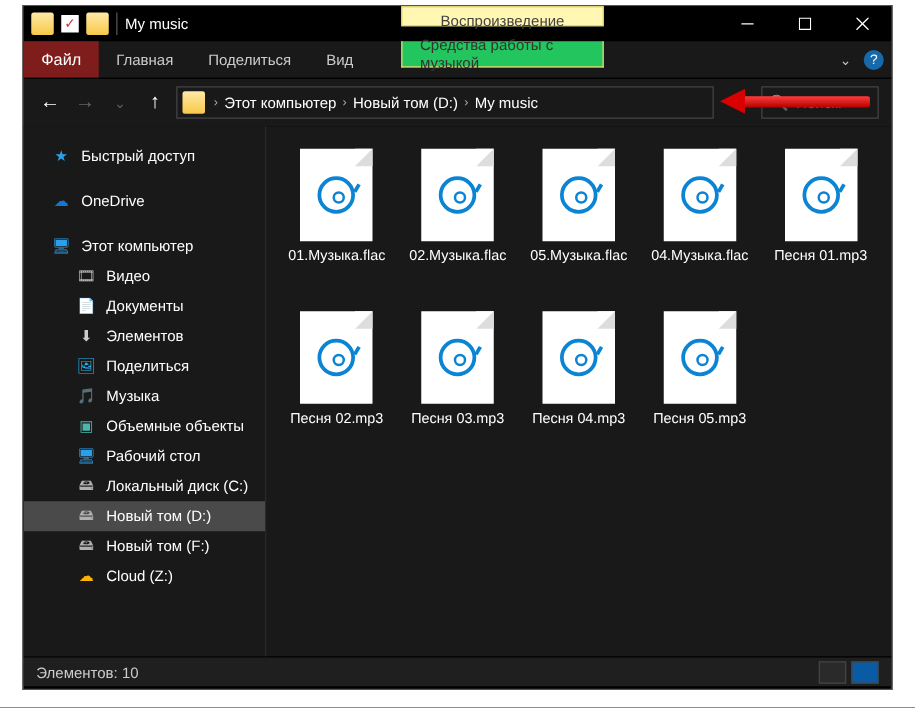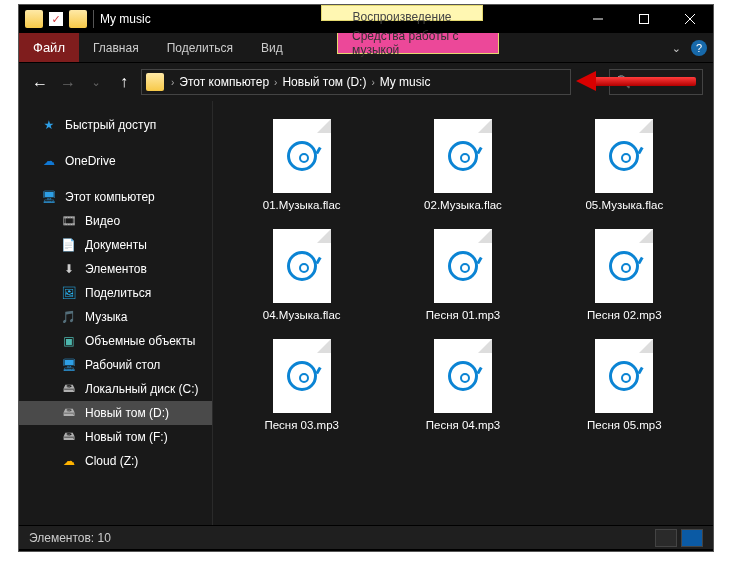--- a/index.html
+++ b/index.html
@@ -15,21 +15,21 @@
   .qat .divider { width: 1px; height: 18px; background: #555; margin: 0 6px; }
   .title-text { color: #fff; font-size: 12px; }
   .contextual-tab { position: absolute; left: 302px; top: 0; width: 162px; height: 16px; background: #fff7b2; color: #444; font-size: 12px; text-align: center; line-height: 22px; border: 1px solid #e4d96f; }
   .win-controls { position: absolute; right: 0; top: 0; display: flex; }
   .win-btn { width: 46px; height: 28px; color: #fff; font-size: 12px; display:flex; align-items:center; justify-content:center; cursor:default; }
   
   
   .ribbon { height: 30px; background: #191919; display: flex; align-items: stretch; border-bottom: 1px solid #000; position: relative; }
   .file-tab { background: #7f1d1d; color:#fff; font-size:13px; padding:0 14px; display:flex; align-items:center; }
   .tab { color:#ccc; font-size:12px; padding:0 14px; display:flex; align-items:center; }
-  .tab.context { color:#333; background:#ec4899; position:absolute; left:302px; width:162px; top:0; height:21px; justify-content:center; border:1px solid #e4d96f; border-top:none;margin-left:16px; }
+  .tab.context { color:#333; background:#22c55e; position:absolute; left:302px; width:162px; top:0; height:21px; justify-content:center; border:1px solid #e4d96f; border-top:none; }
   .ribbon-right { position:absolute; right:6px; top:0; height:30px; display:flex; align-items:center; gap:10px; }
   .caret-down { color:#ccc; font-size:11px; }
   .help-ico { width:16px; height:16px; border-radius:50%; background:#1769aa; color:#fff; font-size:11px; text-align:center; line-height:16px; }
 
   
   .navbar { height: 38px; background:#191919; display:flex; align-items:center; padding:0 10px; gap:6px; }
   .nav-arrow { color:#fff; font-size:16px; width:22px; text-align:center; }
   .nav-arrow.dim { color:#666; }
   .crumb-box { flex:0 0 430px; height:26px; background:#191919; border:1px solid #444; display:flex; align-items:center; position:relative; }
   .crumb-box .folder-ico { width:18px; height:18px; background:linear-gradient(#ffe9a6,#f7c948); border-radius:2px; margin:0 2px 0 4px; }
@@ -54,21 +54,21 @@
   .ico-cloud { color:#1078d4; }
   .ico-pc { color:#2e9fe6; }
   .ico-doc { color:#ccc; }
   .ico-img { color:#29b6f6; }
   .ico-music { color:#1e88e5; }
   .ico-3d { color:#4db6ac; }
   .ico-desk { color:#2e9fe6; }
   .ico-drive { color:#b0b0b0; }
   .ico-cloudz { color:#ffb300; }
   
-  .files { flex:1; padding:18px 12px; display:grid; grid-template-columns:repeat(3, 1fr); grid-auto-rows:110px; gap:0 8px; overflow:auto; align-content:start; }
+  .files { flex:1; padding:18px 12px; display:grid; grid-template-columns:repeat(5, 1fr); grid-auto-rows:110px; gap:20px 8px; overflow:auto; align-content:start; }
   .file { display:flex; flex-direction:column; align-items:center; gap:6px; }
   .doc-icon { width:58px; height:74px; background:#fff; position:relative; }
   .doc-icon::after { content:""; position:absolute; right:0; top:0; width:14px; height:14px; background:linear-gradient(135deg,#fff 48%, #ddd 52%); }
   .disc { position:absolute; left:14px; top:22px; width:30px; height:30px; border:3px solid #0b84d4; border-radius:50%; }
   .disc::after { content:""; position:absolute; left:9px; top:9px; width:6px; height:6px; border:2px solid #0b84d4; border-radius:50%; }
   .disc .tick { position:absolute; width:3px; height:7px; background:#0b84d4; right:-6px; top:3px; transform:rotate(30deg); }
   .fname { color:#fff; font-size:11.5px; text-align:center; }
 
   
   .status { height:24px; background:#1f1f1f; border-top:1px solid #000; display:flex; align-items:center; padding:0 10px; color:#ccc; font-size:12px; }

